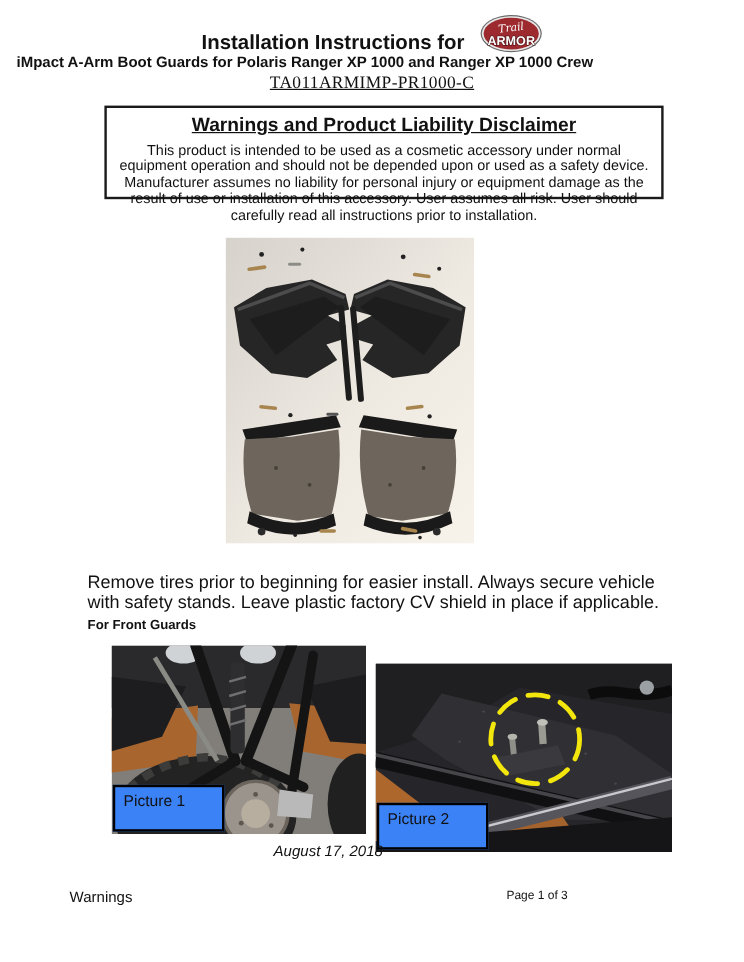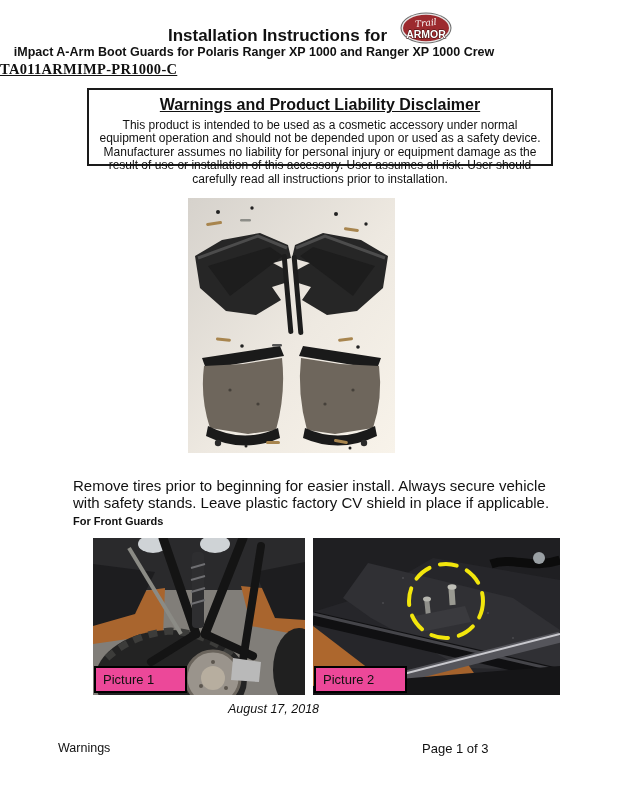--- a/index.html
+++ b/index.html
@@ -14,22 +14,22 @@
     position:absolute; top:10px; left:0; width:620px; height:34px;
     display:flex; justify-content:center; align-items:flex-end; gap:13px;
   }
   .hdr-line1 { font-weight:bold; font-size:17px; line-height:14px; padding-bottom:1px; }
   .logo-svg { width:52px; height:32px; display:block; }
   .hdr-line2 {
     position:absolute; top:45px; left:0; width:508px; text-align:center;
     font-weight:bold; font-size:12.5px;
   }
   .hdr-line3 {
-    position:absolute; top:61px; left:0; width:620px; 
-    font-family:"Liberation Serif", serif; font-weight:bold; font-size:14.5px;
+    position:absolute; top:61px; left:0; width:620px; text-align:center;
+    font-family:"Liberation Serif", serif; font-weight:normal; font-size:14.5px;
     text-decoration:underline; letter-spacing:0.3px;
   }
   
   .disclaimer {
     position:absolute; left:87px; top:88px; width:466px; height:78px;
     border:2px solid #1a1a1a; box-sizing:border-box;
     padding:6px 10px 0 10px; text-align:center;
   }
   .disclaimer-title {
     font-weight:bold; font-size:16px; text-decoration:underline; margin-bottom:5px;
@@ -45,32 +45,32 @@
     position:absolute; left:73px; top:477px; width:480px;
     font-size:15px; line-height:17px;
   }
   .section-heading {
     position:absolute; left:73px; top:515px; width:480px;
     font-weight:bold; font-size:11px;
   }
   
   .pic { position:absolute; top:538px; }
   .pic-1 { left:93px;  width:212px; height:157px; }
-  .pic-2 { left:313px; width:247px; height:157px; }
+  .pic-2 { left:313px; width:247px; height:157px;margin-top:15px; }
   .pic svg { display:block; width:100%; height:100%; }
   .pic-label {
     position:absolute; left:1px; bottom:2px;
-    background:#ec4899; border:2px solid #000;
-    font-size:13px; line-height:13px; padding:5px 20px 5px 7px;
+    background:#3b82f6; border:2px solid #000;
+    font-size:13px; line-height:13px; padding:5px 20px 17px 7px;
     min-width:62px;
   }
   
   .footer-left   { position:absolute; left:58px;  top:741px; font-size:12.5px; }
   .footer-center { position:absolute; left:228px; top:702px; font-size:12.5px;font-style:italic; }
-  .footer-right  { position:absolute; left:422px; top:741px; font-size:13px; }
+  .footer-right  { position:absolute; left:422px; top:741px; font-size:10px; }
 </style>
 </head>
 <body>
 
 <div class="page">
 
   <div class="hdr-row1">
     <span class="hdr-line1">Installation Instructions for</span>
     <svg class="logo-svg" viewBox="0 0 52 32">
       <ellipse cx="26" cy="16" rx="25.5" ry="15.5" fill="#6a6a6a"></ellipse>

